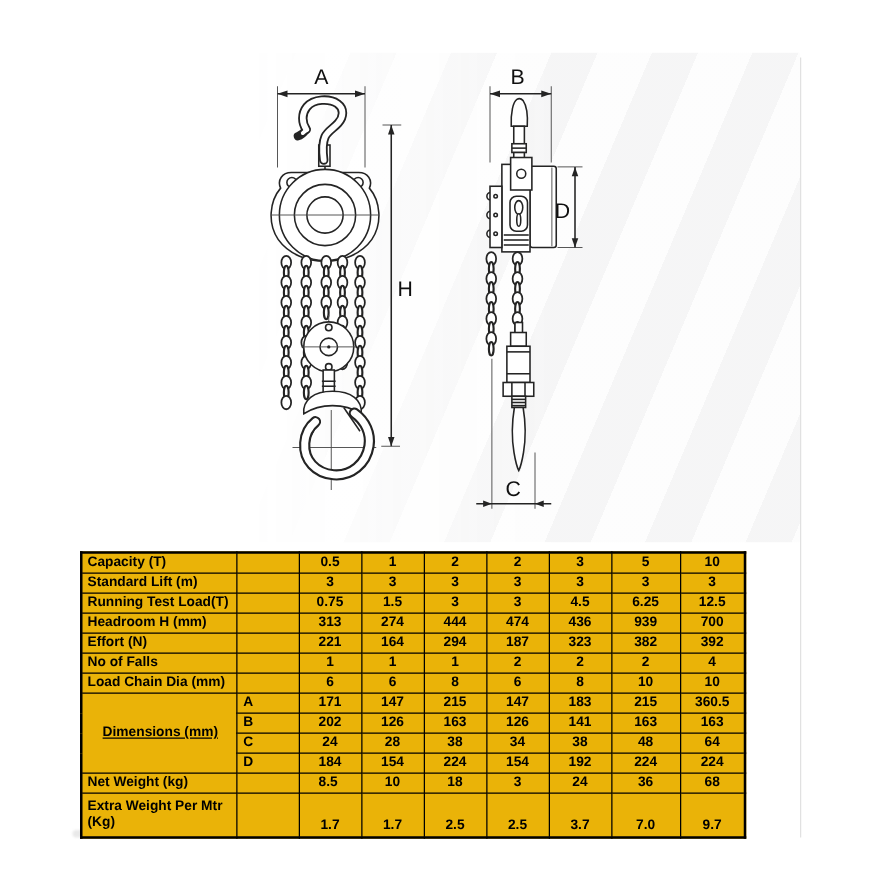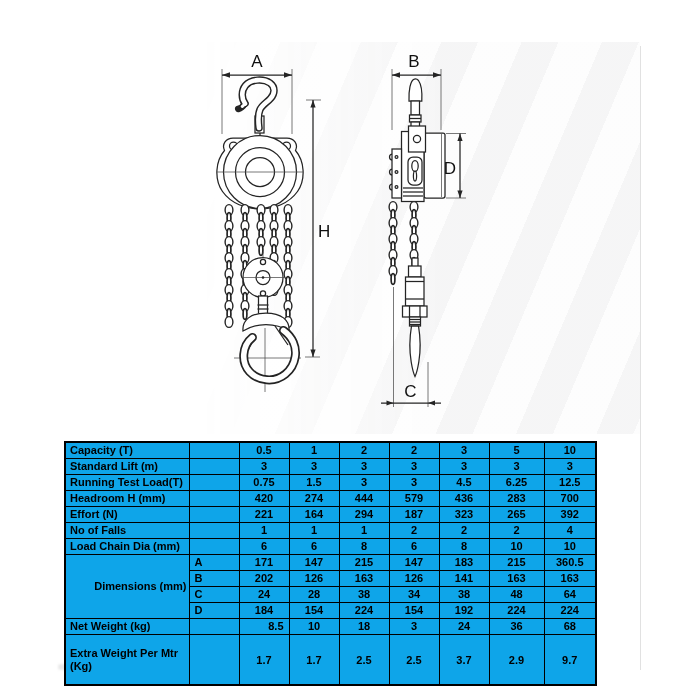--- a/index.html
+++ b/index.html
@@ -17,30 +17,30 @@
   
   .ln{stroke:#242424;stroke-width:1.25;fill:none;}
   .wh{fill:#ffffff;stroke:#242424;stroke-width:1.25;}
   .thin{stroke:#4c4c4c;stroke-width:.75;fill:none;}
   .hk{stroke:#242424;fill:none;stroke-linecap:round;}
   .hkw{stroke:#ffffff;fill:none;stroke-linecap:round;}
   .arr{fill:#242424;stroke:none;}
   text.dim{font-size:17px;fill:#101010;}
   
   table.spec{position:absolute;left:64px;top:441px;width:531px;border-collapse:collapse;
-             table-layout:fixed;border:2px solid #000;background:#0ea5e9;}
+             table-layout:fixed;border:2px solid #000;background:#eab308;}
   table.spec td{border:1px solid #000;font-size:11px;font-weight:bold;color:#000;
                 height:15px;padding:0 2px;text-align:center;line-height:1.15;
                 vertical-align:middle;overflow:hidden;}
   table.spec td.lbl{text-align:left;padding-left:4px;}
   table.spec td.sub{text-align:left;padding-left:5px;}
-  table.spec td.dims{text-align:right;}
-  table.spec td.num-right{text-align:right;padding-right:5px;}
+  table.spec td.dims{text-align:center;text-decoration:underline;}
+  table.spec td.num-right{text-align:center;padding-right:5px;}
   tr.tall td{height:32px;}
-  tr.tall td.val{vertical-align:bottom;padding-bottom:17px;}
+  tr.tall td.val{vertical-align:bottom;padding-bottom:2px;}
 </style>
 </head>
 <body>
 
 <div class="stage">
   <div class="streaks"></div>
   <div class="edge-line"></div>
   <div class="smudge"></div>
 
   <svg class="diagram" width="700" height="436" viewBox="0 0 700 436" xmlns="http://www.w3.org/2000/svg">
@@ -322,37 +322,37 @@
         <td class="val">1.5</td>
         <td class="val">3</td>
         <td class="val">3</td>
         <td class="val">4.5</td>
         <td class="val">6.25</td>
         <td class="val">12.5</td>
       </tr>
       <tr>
         <td class="lbl">Headroom H (mm)</td>
         <td class="sub"></td>
-        <td class="val">420</td>
+        <td class="val">313</td>
         <td class="val">274</td>
         <td class="val">444</td>
-        <td class="val">579</td>
+        <td class="val">474</td>
         <td class="val">436</td>
-        <td class="val">283</td>
+        <td class="val">939</td>
         <td class="val">700</td>
       </tr>
       <tr>
         <td class="lbl">Effort (N)</td>
         <td class="sub"></td>
         <td class="val">221</td>
         <td class="val">164</td>
         <td class="val">294</td>
         <td class="val">187</td>
         <td class="val">323</td>
-        <td class="val">265</td>
+        <td class="val">382</td>
         <td class="val">392</td>
       </tr>
       <tr>
         <td class="lbl">No of Falls</td>
         <td class="sub"></td>
         <td class="val">1</td>
         <td class="val">1</td>
         <td class="val">1</td>
         <td class="val">2</td>
         <td class="val">2</td>
@@ -423,18 +423,18 @@
         <td class="val">68</td>
       </tr>
       <tr class="tall">
         <td class="lbl">Extra Weight Per Mtr (Kg)</td>
         <td class="sub"></td>
         <td class="val">1.7</td>
         <td class="val">1.7</td>
         <td class="val">2.5</td>
         <td class="val">2.5</td>
         <td class="val">3.7</td>
-        <td class="val">2.9</td>
+        <td class="val">7.0</td>
         <td class="val">9.7</td>
       </tr>
     </tbody>
   </table>
 </div>
 
 </body></html>

